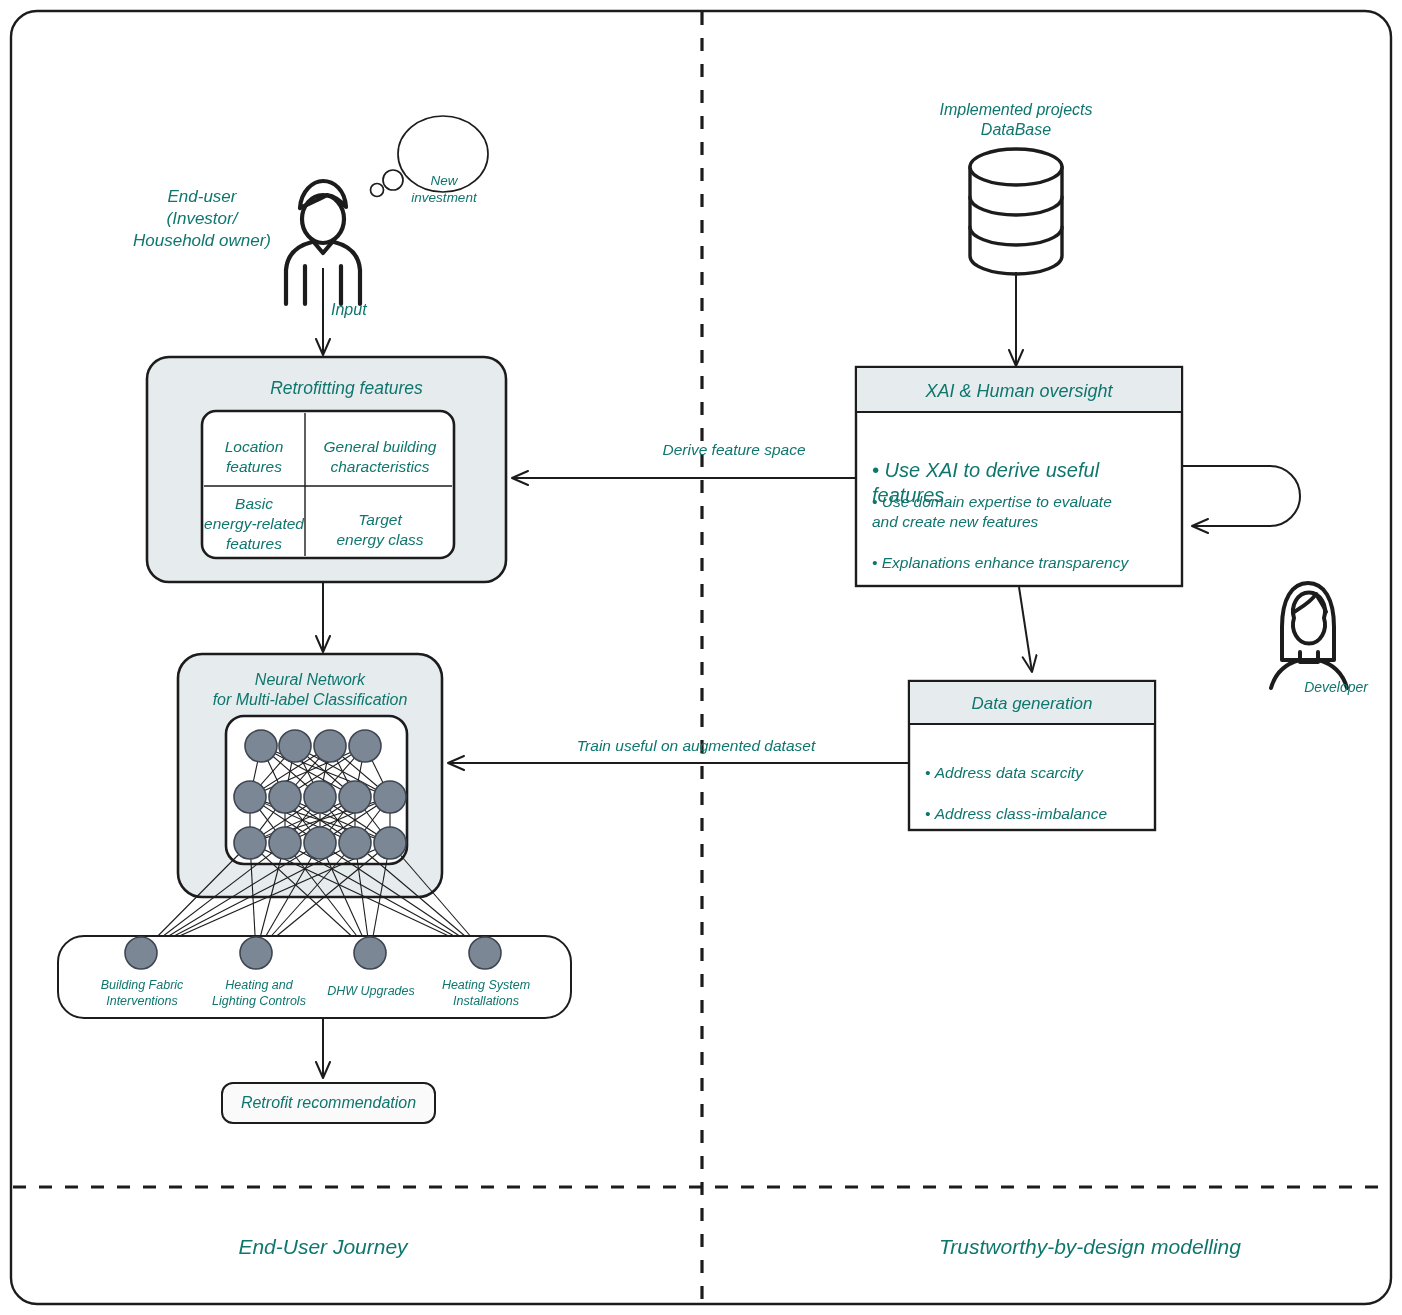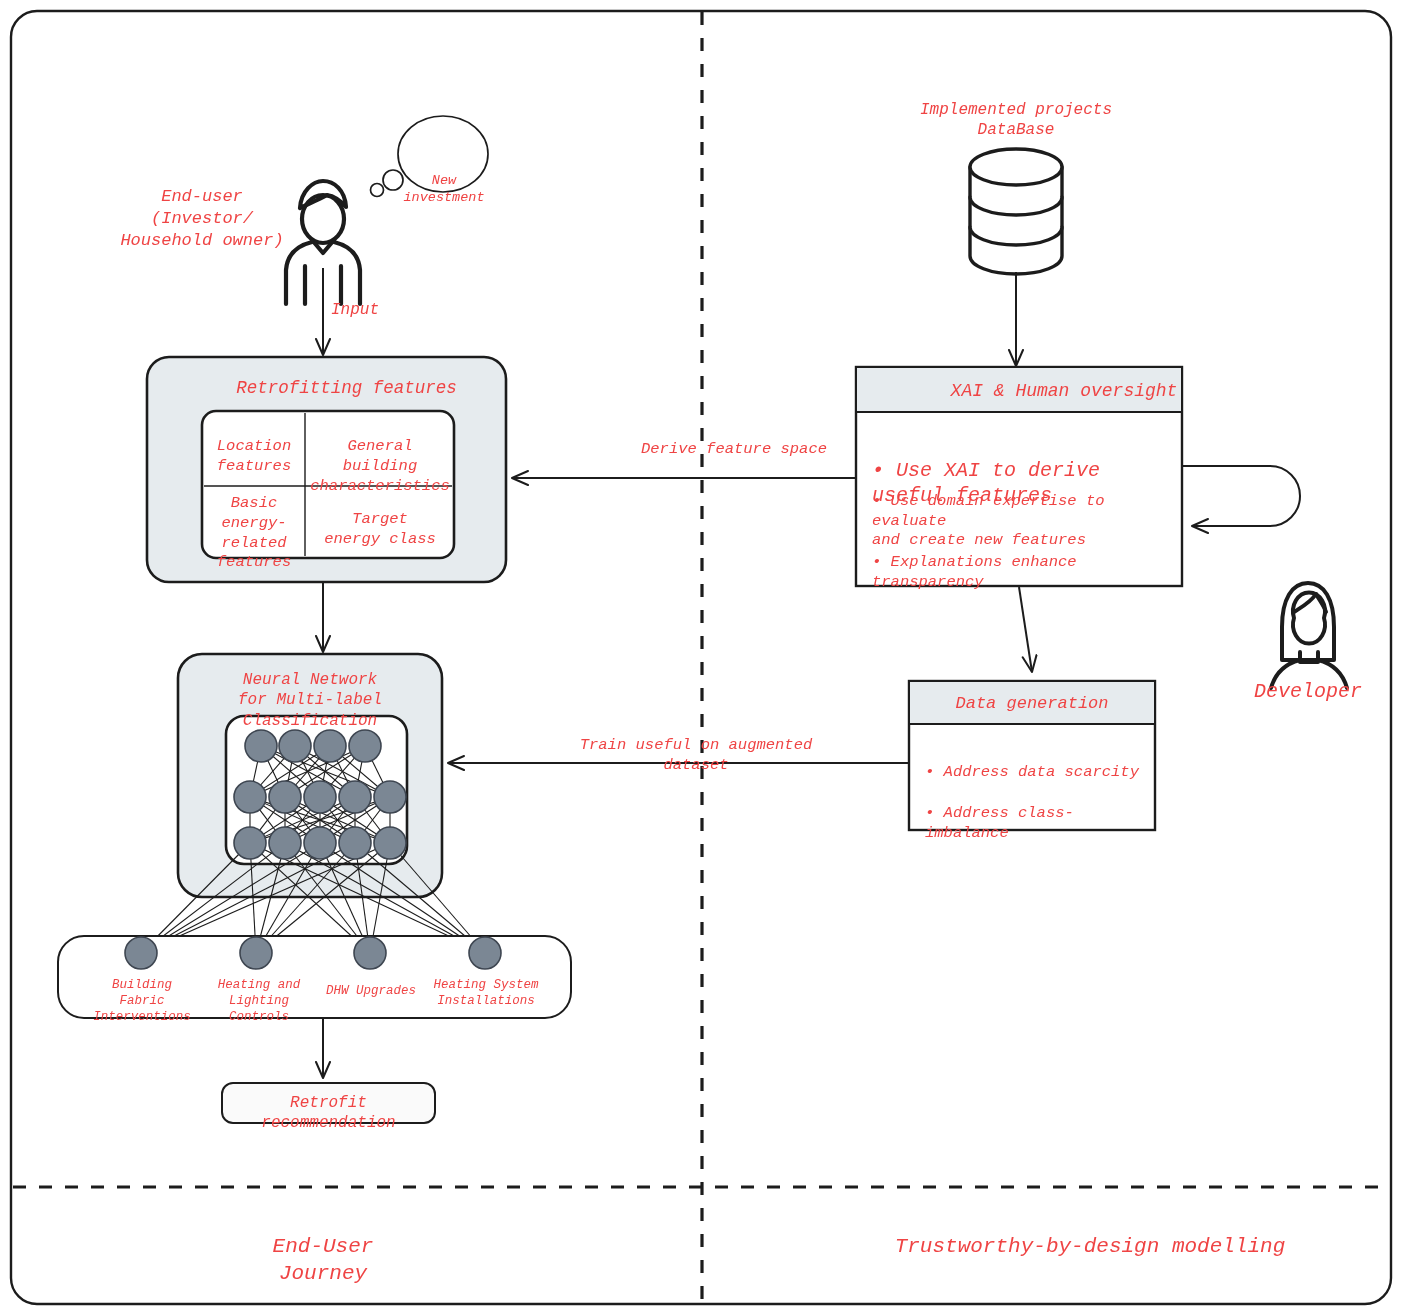--- a/index.html
+++ b/index.html
@@ -21,23 +21,23 @@
   svg.layer {
     position: absolute;
     top: 0;
     left: 0;
     width: 1402px;
     height: 1315px;
     overflow: visible;
   }
   .ov-txt {
     position: absolute;
-    font-family: Liberation Mono, monospace;
+    font-family: Liberation Sans, sans-serif;
     font-style: italic;
-    color: #ef4444;
+    color: #0f766e;
     text-align: center;
     line-height: 1.28;
     white-space: pre-line;
     pointer-events: none;
   }
   .ov-txt.left { text-align: left; }
 </style>
 </head>
 <body>
 
@@ -266,21 +266,21 @@
 Lighting Controls</div>
   <div class="ov-txt" style="left:312px; top:983px; width:118px; font-size:12.5px;">DHW Upgrades</div>
   <div class="ov-txt" style="left:428px; top:977px; width:116px; font-size:12.5px;">Heating System
 Installations</div>
 
   <div class="ov-txt" style="left:222px; top:1093px; width:213px; font-size:16px;">Retrofit recommendation</div>
 
   <div class="ov-txt" style="left:916px; top:100px; width:200px; font-size:16px;">Implemented projects
 DataBase</div>
 
-  <div class="ov-txt" style="left:856px; top:380px; width:326px; font-size:18px;padding-left:45px;">XAI &amp; Human oversight</div>
+  <div class="ov-txt" style="left:856px; top:380px; width:326px; font-size:18px;">XAI &amp; Human oversight</div>
 
   <div class="ov-txt left" style="left:872px; top:432px; width:300px; font-size:20px;">
     <span style="display:inline-block;">•&nbsp;<span>Use XAI to derive useful features</span></span>
   </div>
   <div class="ov-txt left" style="left:872px; top:472px; width:304px; font-size:15.5px;">
     <span style="display:inline-block;">•&nbsp;<span>Use domain expertise to evaluate
 and create new features</span></span>
   </div>
   <div class="ov-txt left" style="left:872px; top:533px; width:304px; font-size:15.5px;">
     <span style="display:inline-block;">•&nbsp;<span>Explanations enhance transparency</span></span>
@@ -292,18 +292,18 @@
 
   <div class="ov-txt left" style="left:925px; top:743px; width:224px; font-size:15.5px;">
     <span style="display:inline-block;">•&nbsp;<span>Address data scarcity</span></span>
   </div>
   <div class="ov-txt left" style="left:925px; top:784px; width:224px; font-size:15.5px;">
     <span style="display:inline-block;">•&nbsp;<span>Address class-imbalance</span></span>
   </div>
 
   <div class="ov-txt" style="left:551px; top:736px; width:290px; font-size:15.5px;">Train useful on augmented dataset</div>
 
-  <div class="ov-txt" style="left:1248px; top:679px; width:120px; font-size:20px;">Developer</div>
+  <div class="ov-txt" style="left:1248px; top:679px; width:120px; font-size:14px;text-align:right;">Developer</div>
 
   <div class="ov-txt" style="left:223px; top:1234px; width:200px; font-size:21px;">End-User Journey</div>
   <div class="ov-txt" style="left:880px; top:1234px; width:420px; font-size:21px;">Trustworthy-by-design modelling</div>
 
 </div>
 
 </body></html>

